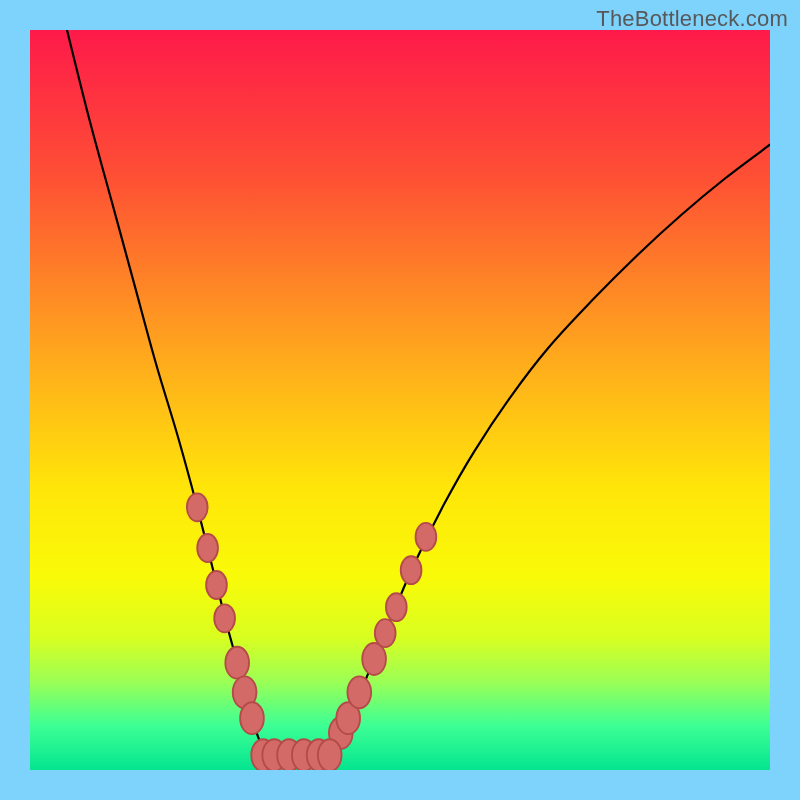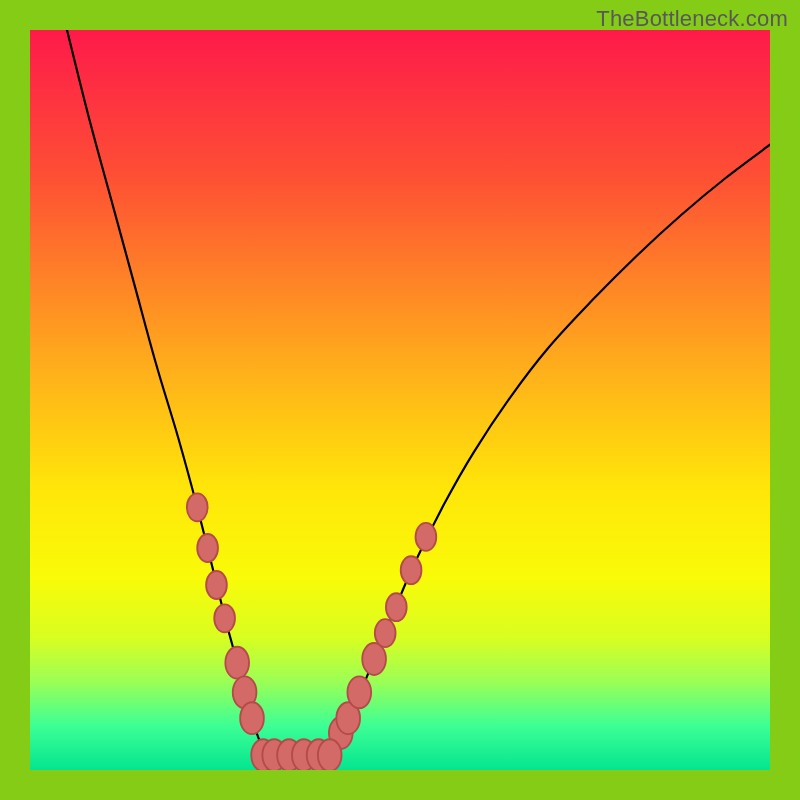--- a/index.html
+++ b/index.html
@@ -7,21 +7,21 @@
     padding: 0;
     width: 800px;
     height: 800px;
     background: #000;
     overflow: hidden;
     font-family: Arial, Helvetica, sans-serif;
   }
   .frame {
     position: absolute;
     inset: 0;
-    background: #84cc16;
+    background: #7dd3fc;
   }
   .plot {
     position: absolute;
     left: 30px;
     top: 30px;
     width: 740px;
     height: 740px;
     overflow: hidden;
   }
   .plot svg {

